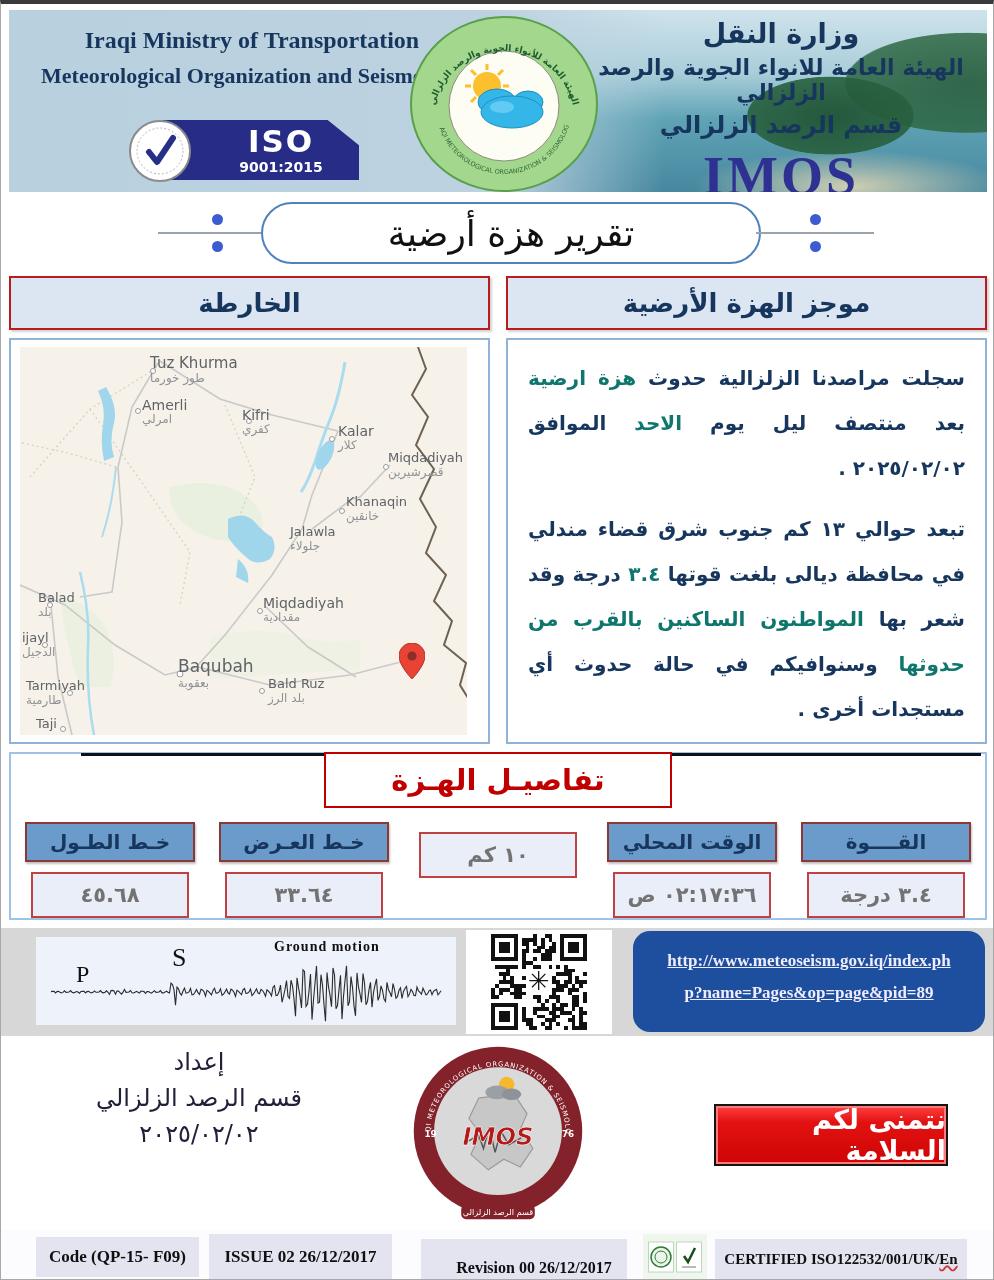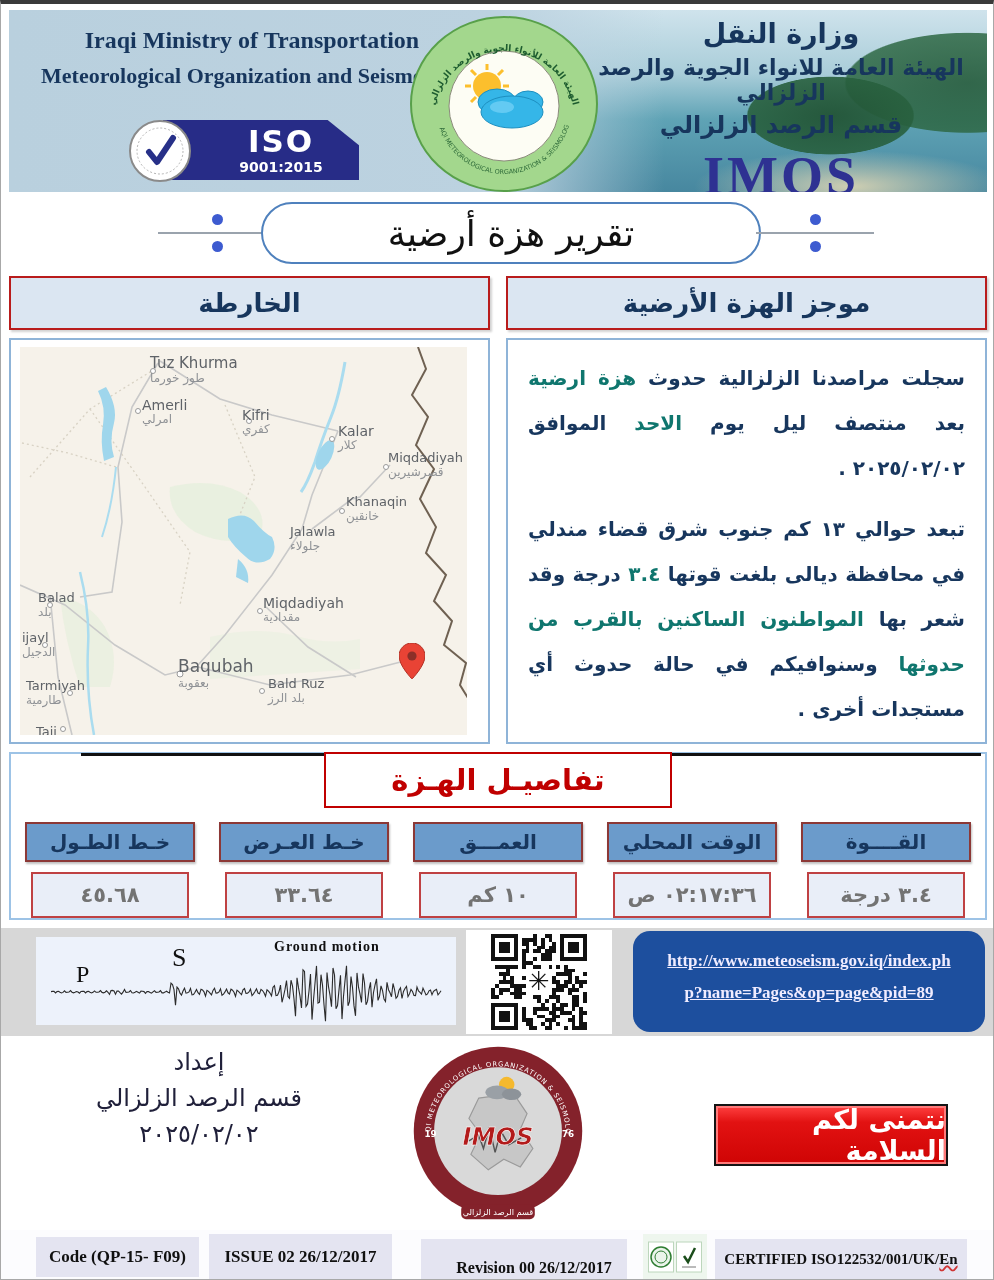--- a/index.html
+++ b/index.html
@@ -306,21 +306,21 @@
               </div>
               <div class="map-label" style="left: 248px; top: 330px;">
                 <span class="ml-en" style="font-size: 13px;">Bald Ruz</span>
                 <span class="ml-ar">بلد الرز</span>
               </div>
               <div class="map-label" style="left: 6px; top: 332px;">
                 <span class="ml-en" style="font-size: 13px;">Tarmiyah</span>
                 <span class="ml-ar">طارمية</span>
               </div>
               <div class="map-label" style="left: 16px; top: 370px;">
-                <span class="ml-en" style="font-size: 13px; margin-top: 8px;">Taji</span>
+                <span class="ml-en" style="font-size: 13px;">Taji</span>
               </div>
             </div>
           <div id="map-pin" style="left: 392px; top: 332px;">
             <svg width="26" height="36" viewBox="0 0 26 36">
               <path d="M13 0C5.8 0 0 5.8 0 13c0 9.7 13 23 13 23s13-13.3 13-23C26 5.8 20.2 0 13 0z" fill="#e94335" stroke="#b33125" stroke-width="1"></path>
               <circle cx="13" cy="13" r="4.6" fill="#8c2f28"></circle>
             </svg>
           </div>
         </div>
       </div>
@@ -342,21 +342,20 @@
     <div class="details-row">
       <div class="dcol">
         <div class="hd">القــــوة</div>
         <div class="vl">٣.٤ درجة</div>
       </div>
       <div class="dcol">
         <div class="hd">الوقت المحلي</div>
         <div class="vl">٠٢:١٧:٣٦ ص</div>
       </div>
       <div class="dcol">
-        <div class="hd">العمـــق</div>
         <div class="vl">١٠ كم</div>
       </div>
       <div class="dcol">
         <div class="hd">خـط العـرض</div>
         <div class="vl">٣٣.٦٤</div>
       </div>
       <div class="dcol">
         <div class="hd">خـط الطـول</div>
         <div class="vl">٤٥.٦٨</div>
       </div>

